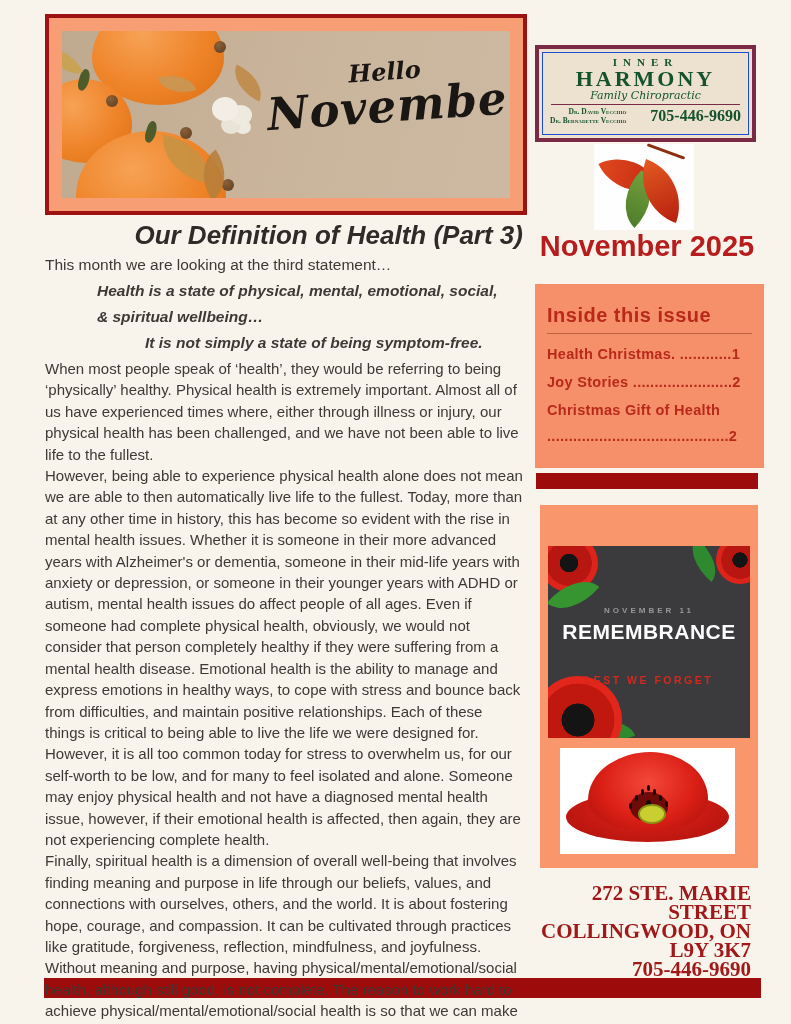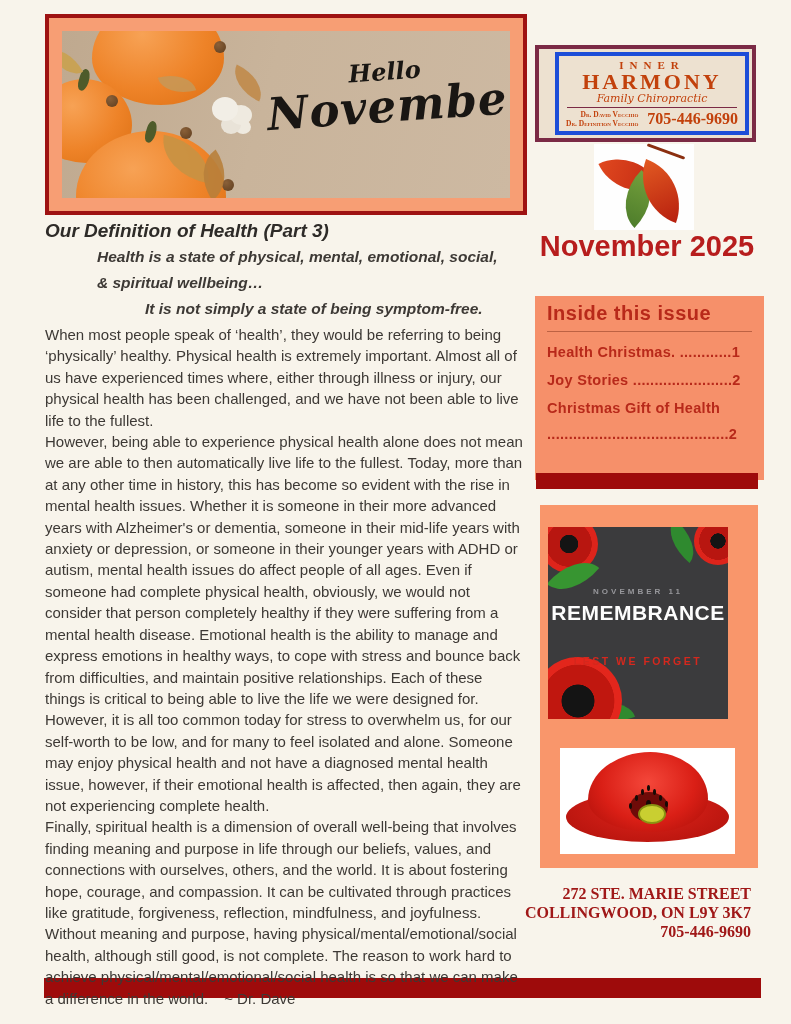--- a/index.html
+++ b/index.html
@@ -21,78 +21,78 @@
   .gl3{left:98px;top:108px;width:52px;height:40px;transform:rotate(10deg);background:#C79244;}
   .gl4{left:132px;top:128px;width:40px;height:32px;transform:rotate(55deg);background:#B8803B;}
   .gl5{left:-6px;top:14px;width:20px;height:34px;transform:rotate(-30deg);background:#C9A14F;}
   .cotton{position:absolute;left:150px;top:66px;width:26px;height:24px;background:#F2EEE6;border-radius:50%;box-shadow:16px 6px 0 -2px #EFEae0,6px 16px 0 -3px #E9E3d8,18px 18px 0 -5px #EFEAE0,10px 8px 0 0 #F5F1E9;}
   .banner-text{position:absolute;left:205px;right:8px;top:26px;text-align:center;color:#191613;}
   .hello{font-family:"DejaVu Serif", serif;font-style:italic;font-weight:bold;font-size:24px;transform:rotate(-4deg);}
   .november{font-family:"DejaVu Serif", serif;font-style:italic;font-weight:bold;font-size:45px;margin-top:-6px;transform:rotate(-4deg);letter-spacing:1px;}
 
   
   .logo-box{position:absolute;left:535px;top:45px;width:221px;height:97px;background:#EDE1D0;border:4px solid #7B2A45;box-sizing:border-box;}
-  .logo-inner{position:absolute;left:3px;top:3px;right:3px;bottom:3px;border:4px solid #1d4ed8;text-align:center;color:#c2410c;overflow:hidden;margin-left:13px;}
+  .logo-inner{position:absolute;left:3px;top:3px;right:3px;bottom:3px;border:1px solid #1d4ed8;text-align:center;color:#14532d;overflow:hidden;}
   .logo-line1{font-family:"Liberation Serif", serif;font-size:11px;letter-spacing:6px;margin-top:3px;font-weight:bold;}
   .logo-line2{font-family:"Liberation Serif", serif;font-size:22px;letter-spacing:3px;margin-top:-2px;font-weight:bold;}
   .logo-tagline{font-family:"DejaVu Serif", serif;font-style:italic;font-size:11px;margin-top:-3px;}
   .logo-rule{border-top:1.5px solid #7B2A45;margin:2px 8px 2px 8px;}
   .logo-bottom{display:flex;justify-content:space-between;align-items:center;padding:0 7px;}
   .logo-docs{text-align:right;font-variant:small-caps;font-family:"Liberation Serif", serif;font-size:7.5px;font-weight:bold;line-height:9px;}
   .logo-phone{font-family:"Liberation Serif", serif;font-size:16px;font-weight:bold;}
 
   
   .leaves-box{position:absolute;left:594px;top:144px;width:100px;height:86px;background:#FEFEFE;}
   .ml{position:absolute;border-radius:0 100% 0 100%;}
   .ml1{left:12px;top:8px;width:46px;height:46px;background:linear-gradient(135deg,#E0481F,#C22912);transform:rotate(-25deg);}
   .ml2{left:42px;top:22px;width:50px;height:50px;background:linear-gradient(135deg,#E25A22,#B71F0E);transform:rotate(20deg);}
   .ml3{left:26px;top:32px;width:36px;height:46px;background:linear-gradient(160deg,#74A03C,#4E7D2B);transform:rotate(45deg);}
   .ml-stem{position:absolute;left:52px;top:6px;width:40px;height:3px;background:#8B2F10;transform:rotate(20deg);border-radius:2px;}
 
   
   .issue-date{position:absolute;left:535px;top:230px;width:224px;text-align:center;font-size:29px;font-weight:800;color:#B71D1D;letter-spacing:0px;}
 
   
-  .toc{position:absolute;left:535px;top:296px;width:229px;height:184px;background:#F6906A;box-sizing:border-box;padding:6px 12px;color:#B8291A;}
+  .toc{position:absolute;left:535px;top:284px;width:229px;height:184px;background:#F6906A;box-sizing:border-box;padding:20px 12px;color:#B8291A;}
   .toc-title{font-size:20px;font-weight:800;padding-bottom:6px;border-bottom:1px solid #BD6243;letter-spacing:.5px;}
   .toc-line{font-size:14.5px;font-weight:800;margin-top:12px;letter-spacing:.3px;}
   .toc-line.tight{margin-top:10px;}
 
   
   .bar1{position:absolute;left:536px;top:473px;width:222px;height:16px;background:#9E0B0B;}
   .bar-bottom{position:absolute;left:44px;top:978px;width:717px;height:20px;background:#9E0B0B;}
 
   
   .rem-box{position:absolute;left:540px;top:505px;width:218px;height:363px;background:#F9966B;}
-  .rem-card{position:absolute;left:8px;top:22px;width:180px;height:192px;background:#3B3B3D;overflow:hidden;}
+  .rem-card{position:absolute;left:8px;top:41px;width:202px;height:192px;background:#3B3B3D;overflow:hidden;}
   .rem-date{position:absolute;left:0;right:0;top:60px;text-align:center;color:#97979B;font-size:8px;font-weight:bold;letter-spacing:3px;}
   .rem-title{position:absolute;left:0;right:0;top:74px;text-align:center;color:#FDFDFD;font-size:21px;font-weight:800;line-height:24px;letter-spacing:.5px;}
   .rem-sub{position:absolute;left:0;right:0;top:128px;text-align:center;color:#D4281E;font-size:10.5px;font-weight:800;letter-spacing:2.5px;}
   .poppy-bloom{position:absolute;border-radius:50%;background:radial-gradient(circle,#141414 0 22%,#B81610 23% 55%,#DD241B 56% 100%);}
   .poppy-leaf{position:absolute;background:#2F8A2F;border-radius:0 100% 0 100%;}
   .pl-tl-b{left:-8px;top:-12px;width:58px;height:58px;}
   .pl-tl-l{left:2px;top:34px;width:46px;height:30px;transform:rotate(130deg);background:#379531;}
   .pl-tr-b{right:-14px;top:-10px;width:48px;height:48px;}
   .pl-tr-l{right:26px;top:2px;width:40px;height:24px;transform:rotate(40deg);}
   .pl-bl-b{left:-14px;bottom:-26px;width:88px;height:88px;background:radial-gradient(circle,#141414 0 26%,#C0170F 27% 58%,#E3261C 59% 100%);}
   .pl-bl-l{left:40px;bottom:-6px;width:44px;height:26px;transform:rotate(-20deg);}
 
   .rem-white{position:absolute;left:20px;top:243px;width:175px;height:106px;background:#FFFFFF;overflow:hidden;}
   .bp-back{position:absolute;left:6px;bottom:12px;width:163px;height:50px;background:radial-gradient(ellipse at 50% 25%,#E3251C,#AE110B);border-radius:50%;}
   .bp-main{position:absolute;left:28px;top:4px;width:120px;height:80px;background:radial-gradient(ellipse at 50% 38%,#F4473A 0%,#DA1F16 55%,#A80E08 100%);border-radius:52% 48% 46% 54%/60% 58% 42% 40%;}
   .bp-center{position:absolute;left:70px;top:44px;width:38px;height:30px;background:#6E0B08;border-radius:50%;}
   .bp-stamens{position:absolute;left:86px;top:52px;width:5px;height:8px;background:#140b06;border-radius:50%;box-shadow:-12px -6px 0 -1px #140b06,12px -6px 0 -1px #140b06,-18px 2px 0 -1px #140b06,18px 0px 0 -1px #140b06,-6px -12px 0 -1px #140b06,6px -12px 0 -1px #140b06,0 -16px 0 -1px #140b06;}
   .bp-pod{position:absolute;left:78px;top:56px;width:24px;height:16px;background:#C9CF31;border:2px solid #8A9312;border-radius:50%;}
 
   
-  .contact{position:absolute;left:505px;top:884px;width:252px;text-align:right;color:#A01818;font-family:"Liberation Serif", serif;font-weight:bold;font-size:16px;line-height:19px;padding-right:6px;box-sizing:border-box;}
+  .contact{position:absolute;left:505px;top:884px;width:252px;text-align:right;color:#A01818;font-family:"Liberation Serif", serif;font-weight:bold;font-size:21px;line-height:19px;padding-right:6px;box-sizing:border-box;}
 
   
   .article{position:absolute;left:45px;top:220px;width:478px;color:#3D3935;}
-  .article-title{text-align:left;font-size:19px;font-weight:bold;font-style:italic;color:#2E2B28;margin:0 0 3px 0;}
+  .article-title{text-align:right;font-size:26px;font-weight:bold;font-style:italic;color:#2E2B28;margin:0 0 3px 0;}
   .article-intro{font-size:15.5px;margin:0;line-height:22px;}
   .quote{font-size:15.5px;font-weight:bold;font-style:italic;margin:4px;line-height:22px;padding-left:48px;}
   .quote.deep{padding-left:96px;}
   .body-para{font-size:15px;line-height:21.4px;margin:0;text-align:left;}
   .signature{margin-left:16px;}
 </style>
 </head>
 <body>
 
 <div class="page">
@@ -121,21 +121,21 @@
 
   <div class="logo-box">
     <div class="logo-inner">
       <div class="logo-line1">INNER</div>
       <div class="logo-line2">HARMONY</div>
       <div class="logo-tagline">Family Chiropractic</div>
       <div class="logo-rule"></div>
       <div class="logo-bottom">
         <div class="logo-docs">
           <div>Dr. David Vecchio</div>
-          <div>Dr. Definition Vecchio</div>
+          <div>Dr. Bernadette Vecchio</div>
         </div>
         <div class="logo-phone">705-446-9690</div>
       </div>
     </div>
   </div>
 
   <div class="leaves-box">
     <div class="ml-stem"></div>
     <div class="ml ml1"></div>
     <div class="ml ml3"></div>
@@ -180,20 +180,21 @@
   <div class="contact">
     <div>272 STE. MARIE STREET</div>
     <div>COLLINGWOOD, ON  L9Y 3K7</div>
     <div>705-446-9690</div>
   </div>
 
   <div class="bar-bottom"></div>
 
   <div class="article">
     <h1 class="article-title">Our Definition of Health (Part 3)</h1>
+    <p class="article-intro">This month we are looking at the third statement…</p>
     <p class="quote">Health is a state of physical, mental, emotional, social,</p>
     <p class="quote">&amp; spiritual wellbeing…</p>
     <p class="quote deep">It is not simply a state of being symptom-free.</p>
     <p class="body-para">When most people speak of ‘health’, they would be referring to being ‘physically’ healthy.  Physical health is extremely important.  Almost all of us have experienced times where, either through illness or injury, our physical health has been challenged, and we have not been able to live life to the fullest.</p>
     <p class="body-para">However, being able to experience physical health alone does not mean we are able to then automatically live life to the fullest.  Today, more than at any other time in history, this has become so evident with the rise in mental health issues.  Whether it is someone in their more advanced years with Alzheimer's or dementia, someone in their mid-life years with anxiety or depression, or someone in their younger years with ADHD or autism, mental health issues do affect people of all ages.  Even if someone had complete physical health, obviously, we would not consider that person completely healthy if they were suffering from a mental health disease.  Emotional health is the ability to manage and express emotions in healthy ways, to cope with stress and bounce back from difficulties, and maintain positive relationships.  Each of these things is critical to being able to live the life we were designed for.  However, it is all too common today for stress to overwhelm us, for our self-worth to be low, and for many to feel isolated and alone.  Someone may enjoy physical health and not have a diagnosed mental health issue, however, if their emotional health is affected, then again, they are not experiencing complete health.</p>
     <p class="body-para"><span>Finally, spiritual health is a dimension of overall well-being that involves finding meaning and purpose in life through our beliefs, values, and connections with ourselves, others, and the world.  It is about fostering hope, courage, and compassion.  It can be cultivated through practices like gratitude, forgiveness, reflection, mindfulness, and joyfulness.  Without meaning and purpose, having physical/mental/emotional/social health, although still good, is not complete.  The reason to work hard to achieve physical/mental/emotional/social health is so that we can make a difference in the world.</span><span class="signature">~ Dr. Dave</span></p>
   </div>
 
 </div>
 

